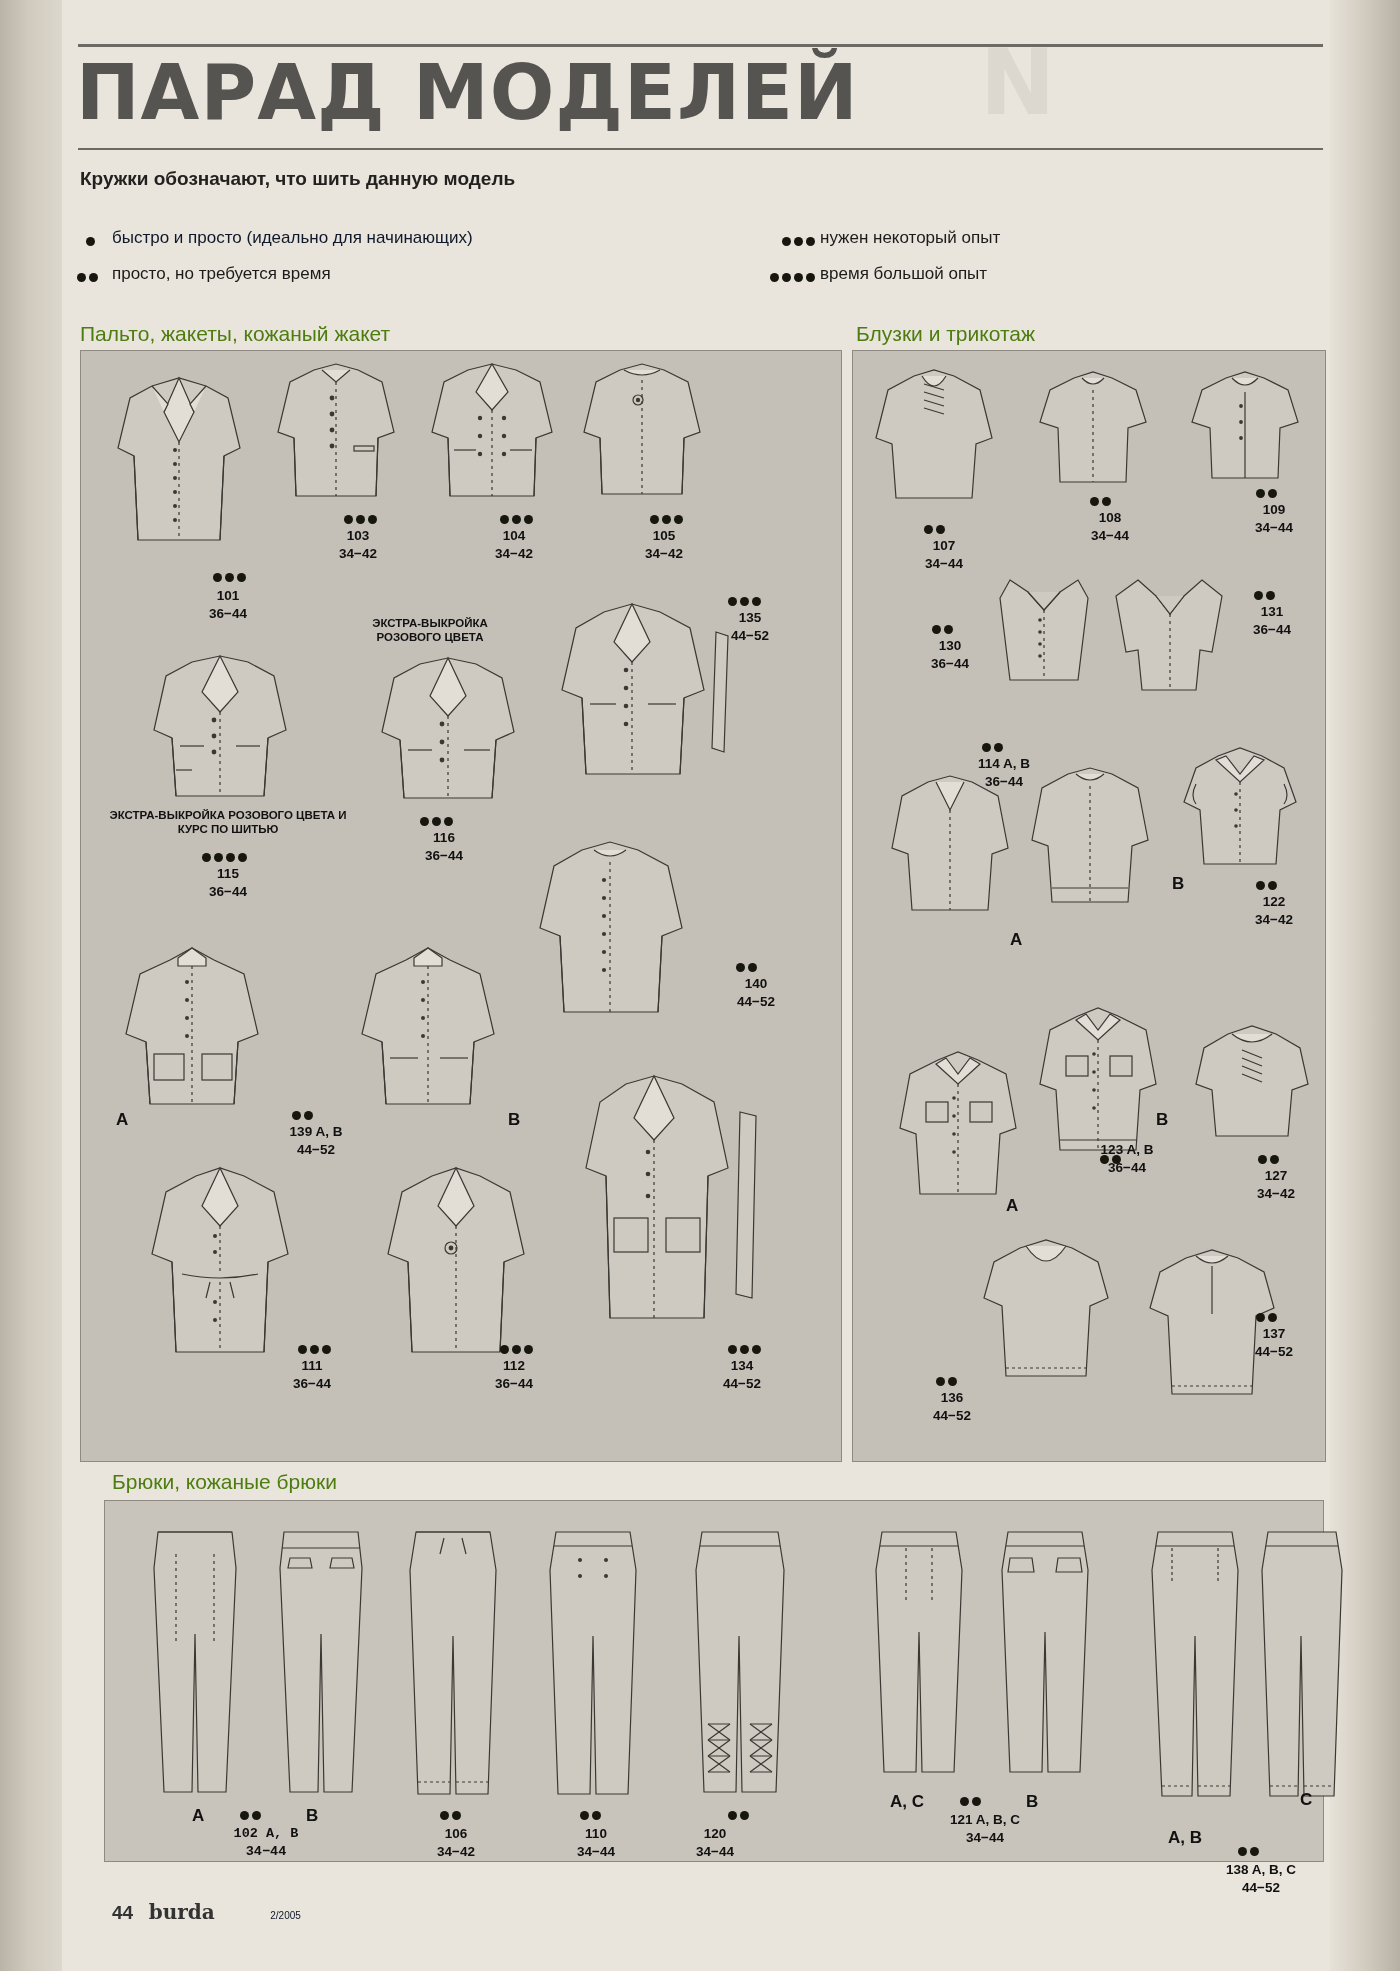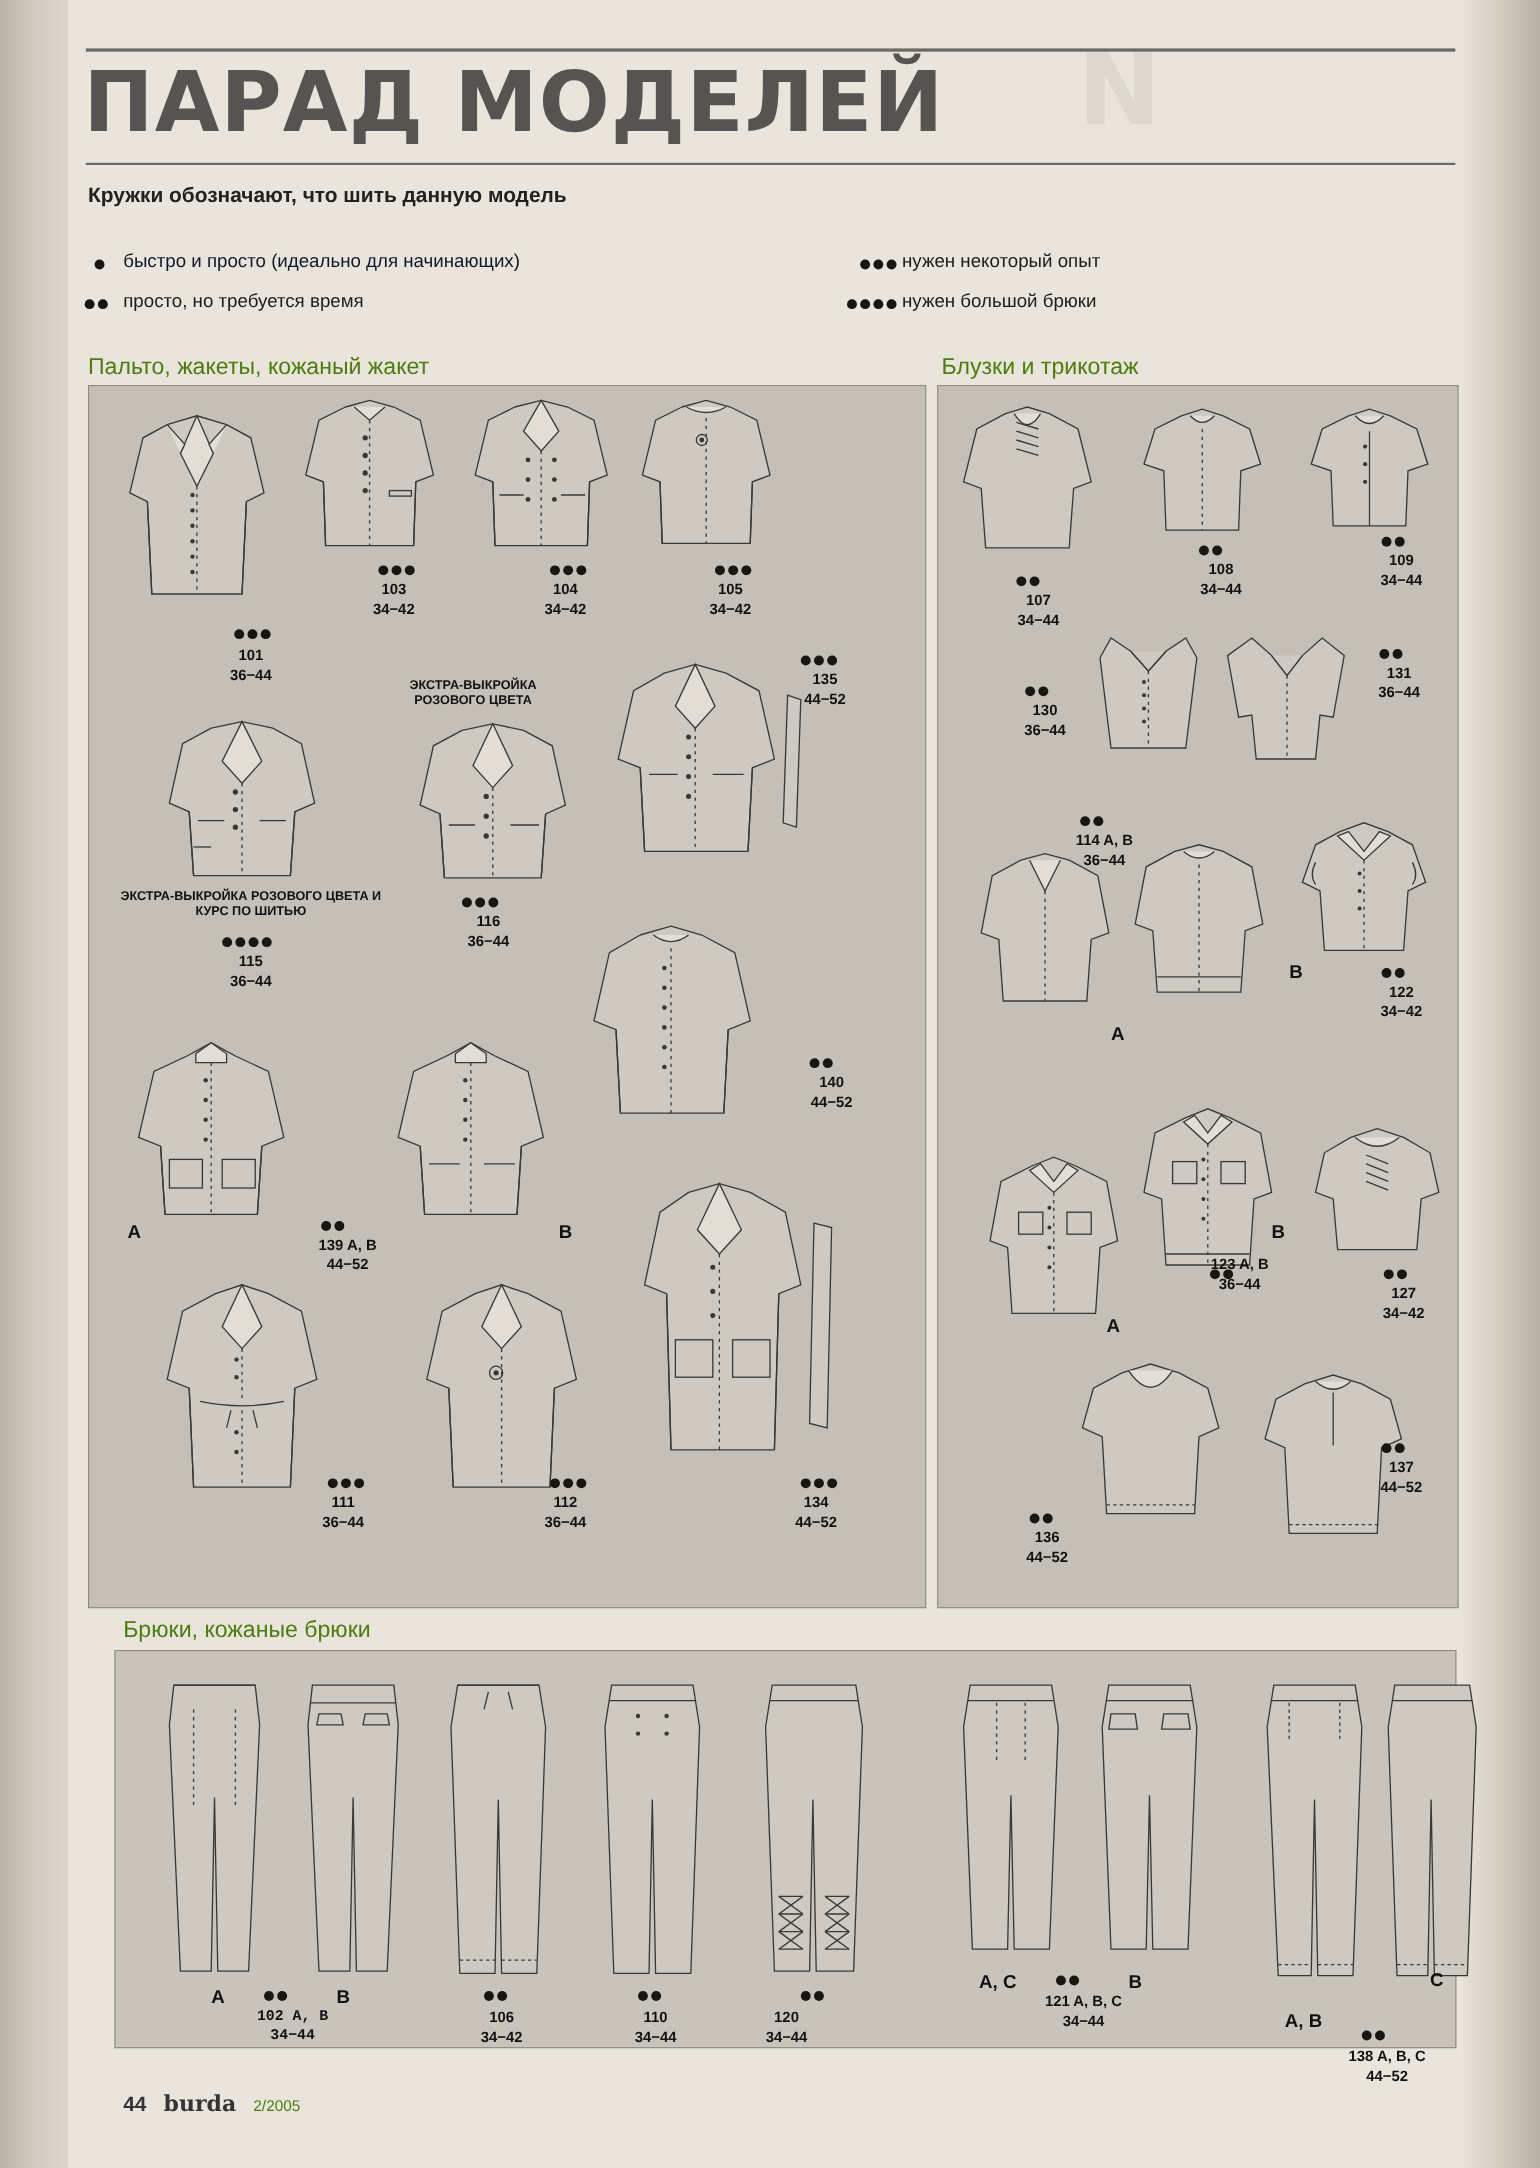--- a/index.html
+++ b/index.html
@@ -49,21 +49,21 @@
   .fig{position:absolute;}
   .fig svg{display:block;}
   .lbl{position:absolute;text-align:center;font-size:13.5px;font-weight:bold;color:#111;line-height:1.22;}
   .lbl .d{display:block;margin-bottom:2px;}
   .ab{position:absolute;font-size:17px;font-weight:bold;color:#111;}
   .note{position:absolute;font-size:11.5px;font-weight:bold;color:#111;text-align:center;line-height:1.25;}
   
   .footer{position:absolute;left:112px;top:1900px;font-size:14px;color:#222;}
   .foot-num{font-size:19px;font-weight:bold;color:#333;}
   .foot-burda{font-size:20px;font-weight:bold;font-family:"DejaVu Serif",serif;color:#333;}
-  .foot-iss{font-size:14px;color:#4d7c0f;}
+  .foot-iss{font-size:10px;color:#0f172a;margin-left:40px;}
 </style>
 </head>
 <body>
 
 <div class="page">
 
   <div class="paper-edge"></div>
   <div class="paper-edge2"></div>
 
   <div class="ghost">N</div>
@@ -84,21 +84,21 @@
   <div class="legend-rowB">просто, но требуется время</div>
 
   <div class="dots" style="left:782px;top:232px;">
     <span class="dot"></span><span class="dot"></span><span class="dot"></span>
   </div>
   <div class="legend-rowC">нужен некоторый опыт</div>
 
   <div class="dots" style="left:770px;top:268px;">
     <span class="dot"></span><span class="dot"></span><span class="dot"></span><span class="dot"></span>
   </div>
-  <div class="legend-rowD">нужен большой брюки</div>
+  <div class="legend-rowD">время большой опыт</div>
 
   <div class="sec-h" style="left:80px;top:322px;">Пальто, жакеты, кожаный жакет</div>
   <div class="sec-box" style="left:80px;top:350px;width:760px;height:1110px;"></div>
 
   <div class="fig" style="left:104px;top:372px;">
     <svg width="150" height="180" viewBox="0 0 150 180">
       <g fill="#cfcac1" stroke="#3a3833" stroke-width="1.2">
         <path d="M48 14 L75 6 L102 14 L124 26 L136 76 L120 84 L116 168 L34 168 L30 84 L14 76 L26 26 Z"></path>
         <path d="M75 6 L60 40 L75 70 L90 40 Z" fill="#e2ded6"></path>
         <path d="M48 14 L64 32 L60 40" fill="#e2ded6"></path>

